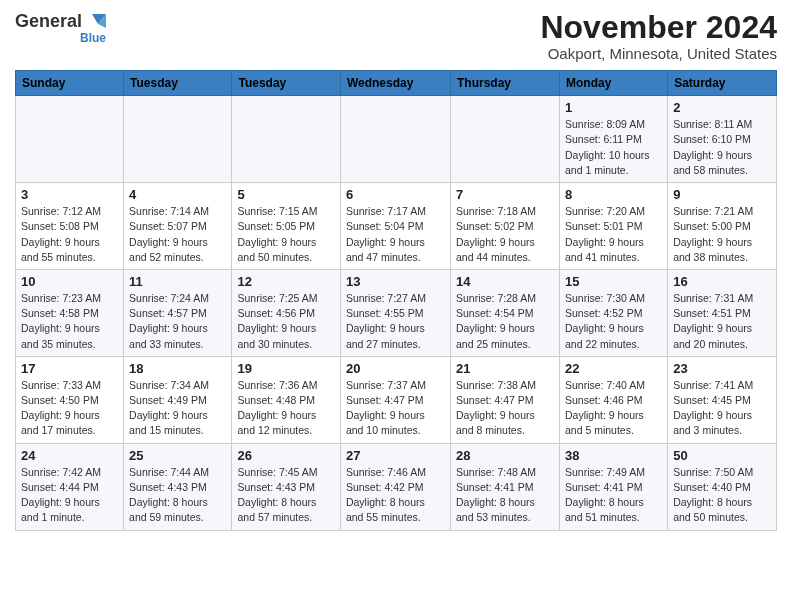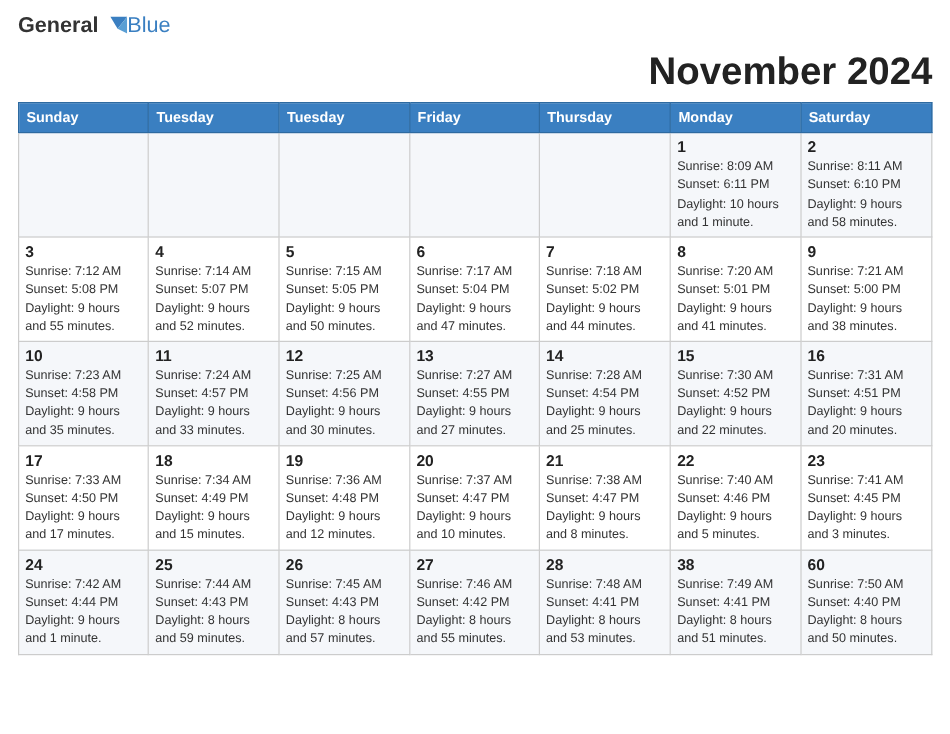--- a/index.html
+++ b/index.html
@@ -11,57 +11,57 @@
       padding: 10px 15px;
     }
     .header {
       display: flex;
       justify-content: space-between;
       align-items: flex-start;
       margin-bottom: 8px;
     }
     .logo {
       display: flex;
-      align-items: center;
+      flex-direction: column;
+      align-items: flex-end;
     }
     .logo-general {
       font-size: 18px;
       font-weight: bold;
       color: #333;
       line-height: 1;
     }
     .logo-blue {
-      font-size: 18px;
-      font-weight: normal;
+      font-size: 12px;
+      font-weight: bold;
       color: #3a7fc1;
       line-height: 1;
     }
     .title-block {
       text-align: right;
-      margin-top: 32px;
     }
     .title-block h1 {
       font-size: 32px;
       font-weight: bold;
       color: #222;
       line-height: 1.1;
     }
     .title-block h2 {
       font-size: 15px;
       font-weight: normal;
       color: #444;
     }
     .calendar {
       width: 100%;
       border-collapse: collapse;
       font-size: 11px;
     }
     .calendar thead tr th {
       background-color: #3a7fc1;
-      color: #ffffff;
+      color: #000000;
       font-weight: bold;
       font-size: 12px;
       padding: 5px 6px;
       text-align: left;
       border: 1px solid #2e6aa0;
     }
     .calendar tbody tr td {
       border: 1px solid #ccc;
       vertical-align: top;
       padding: 4px 5px;
@@ -100,30 +100,31 @@
       <span class="logo-general">General</span>
       <svg width="22" height="22" viewBox="0 0 22 22" style="margin-left:2px;">
         <polygon points="8,4 22,4 14,14" fill="#3a7fc1"></polygon>
         <polygon points="14,14 22,4 22,18" fill="#5a9fd4"></polygon>
       </svg>
     </div>
     <span class="logo-blue">Blue</span>
   </div>
   <div class="title-block">
     <h1>November 2024</h1>
+    <h2>Oakport, Minnesota, United States</h2>
   </div>
 </div>
 
 <table class="calendar">
   <thead>
     <tr>
     <th>Sunday</th>
         <th>Tuesday</th>
         <th>Tuesday</th>
-        <th>Friday</th>
+        <th>Wednesday</th>
         <th>Thursday</th>
         <th>Monday</th>
         <th>Saturday</th>
       </tr>
   </thead>
   <tbody id="calendar-body">
   <tr>
         <td class="empty-cell"></td>
         <td class="empty-cell"></td>
         <td class="empty-cell"></td>
@@ -247,18 +248,18 @@
         </td>
         <td>
           <span class="day-number">28</span>
           <div class="day-info">Sunrise: 7:48 AM<br>Sunset: 4:41 PM<br>Daylight: 8 hours<br>and 53 minutes.</div>
         </td>
         <td>
           <span class="day-number">38</span>
           <div class="day-info">Sunrise: 7:49 AM<br>Sunset: 4:41 PM<br>Daylight: 8 hours<br>and 51 minutes.</div>
         </td>
         <td>
-          <span class="day-number">60</span>
+          <span class="day-number">50</span>
           <div class="day-info">Sunrise: 7:50 AM<br>Sunset: 4:40 PM<br>Daylight: 8 hours<br>and 50 minutes.</div>
         </td>
       </tr>
     </tbody>
 </table>
 
 </body></html>

